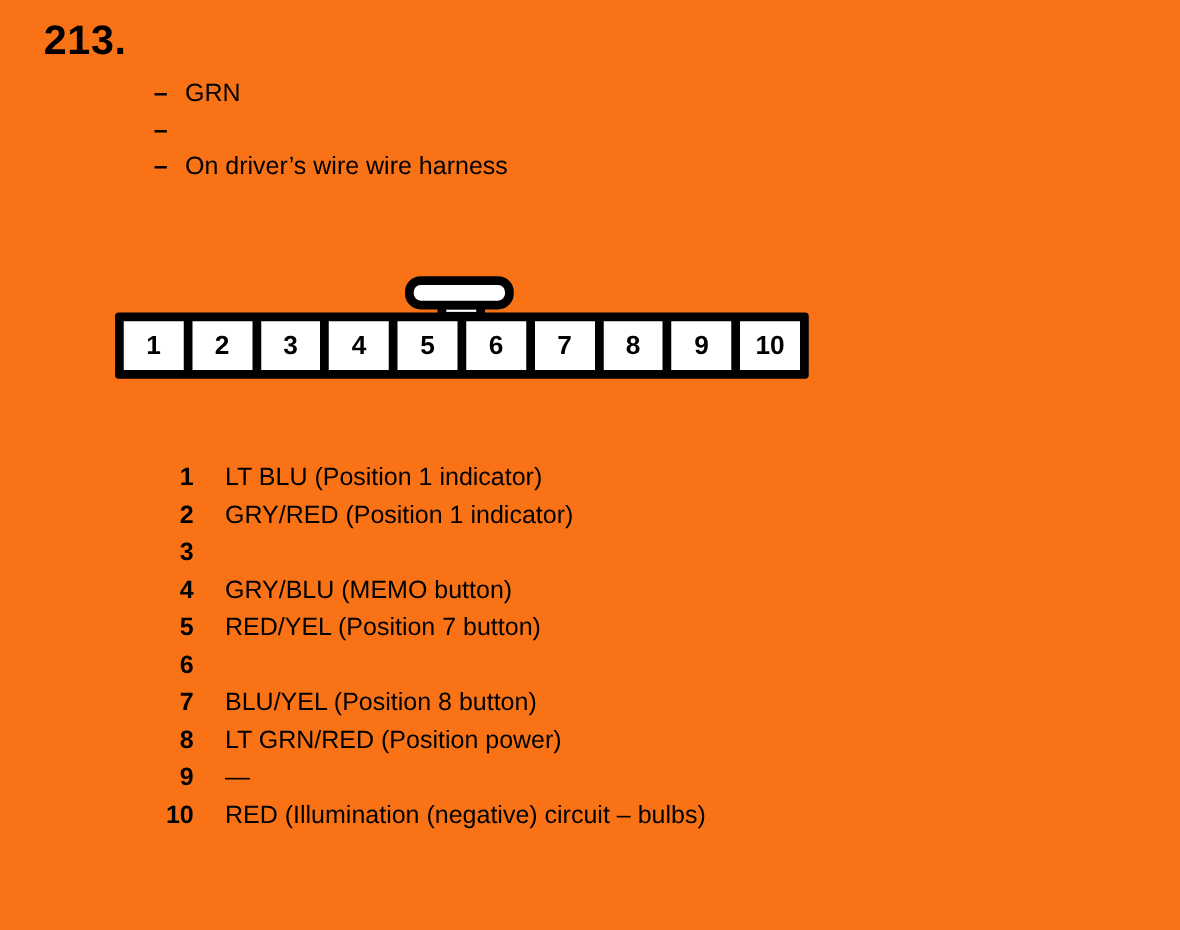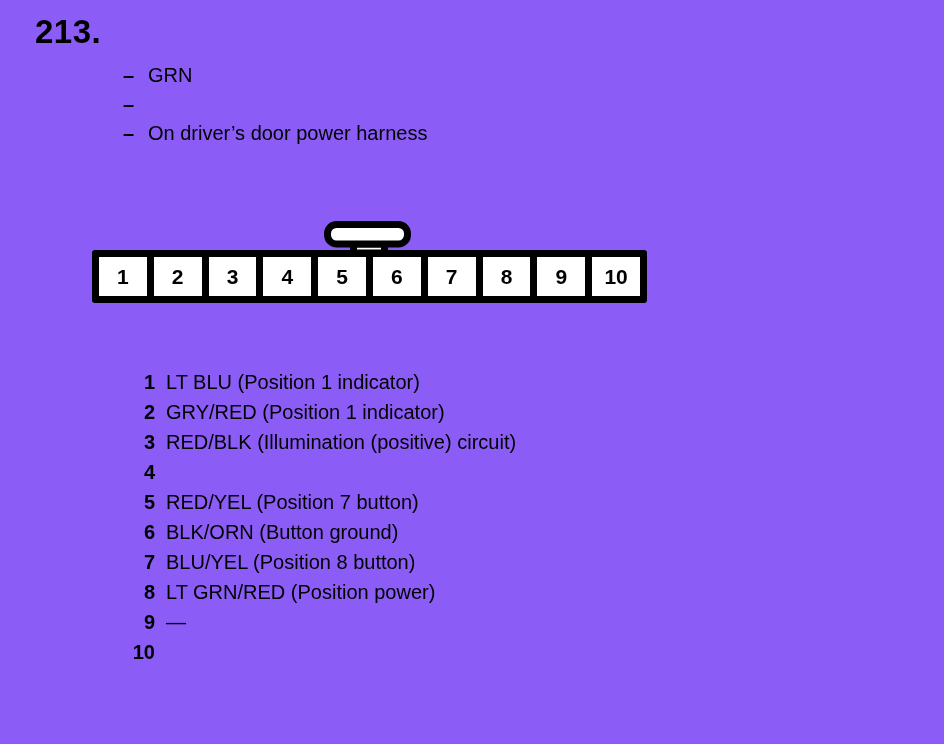--- a/index.html
+++ b/index.html
@@ -4,21 +4,21 @@
 <style>
   html, body {
     margin: 0;
     padding: 0;
     background: #ffffff;
   }
   .page {
     position: relative;
     width: 944px;
     height: 744px;
-    background: #8b5cf6;
+    background: #f97316;
     color: #000000;
     font-family: "Liberation Sans", "DejaVu Sans", sans-serif;
     overflow: hidden;
   }
 
   
   .fig-title {
     position: absolute;
     left: 35px;
     top: 13px;
@@ -87,42 +87,42 @@
     font-size: 20px;
     line-height: 30px;
   }
   .pin-row { display: flex; white-space: nowrap; }
   .pin-num {
     display: inline-block;
     width: 155px;
     text-align: right;
     font-weight: bold;
   }
-  .pin-desc { margin-left: 11px; }
+  .pin-desc { margin-left: 25px; }
 </style>
 </head>
 <body>
 
 <div class="page">
 
   <div class="fig-title">
     <span class="fig-number">213.</span>
   </div>
 
   <div class="attr-list">
     <div class="attr-row">
       <span class="attr-dash">–</span>
       <span>GRN</span>
     </div>
     <div class="attr-row">
       <span class="attr-dash">–</span>
     </div>
     <div class="attr-row">
       <span class="attr-dash">–</span>
-      <span>On driver’s door power harness</span>
+      <span>On driver’s wire wire harness</span>
     </div>
   </div>
 
   <div class="connector">
     <div class="pin-cell">1</div>
     <div class="pin-cell">2</div>
     <div class="pin-cell">3</div>
     <div class="pin-cell">4</div>
     <div class="pin-cell">5</div>
     <div class="pin-cell">6</div>
@@ -141,43 +141,43 @@
     <div class="pin-row">
       <span class="pin-num">1</span>
       <span class="pin-desc">LT BLU (Position 1 indicator)</span>
     </div>
     <div class="pin-row">
       <span class="pin-num">2</span>
       <span class="pin-desc">GRY/RED (Position 1 indicator)</span>
     </div>
     <div class="pin-row">
       <span class="pin-num">3</span>
-      <span class="pin-desc">RED/BLK (Illumination (positive) circuit)</span>
     </div>
     <div class="pin-row">
       <span class="pin-num">4</span>
+      <span class="pin-desc">GRY/BLU (MEMO button)</span>
     </div>
     <div class="pin-row">
       <span class="pin-num">5</span>
       <span class="pin-desc">RED/YEL (Position 7 button)</span>
     </div>
     <div class="pin-row">
       <span class="pin-num">6</span>
-      <span class="pin-desc">BLK/ORN (Button ground)</span>
     </div>
     <div class="pin-row">
       <span class="pin-num">7</span>
       <span class="pin-desc">BLU/YEL (Position 8 button)</span>
     </div>
     <div class="pin-row">
       <span class="pin-num">8</span>
       <span class="pin-desc">LT GRN/RED (Position power)</span>
     </div>
     <div class="pin-row">
       <span class="pin-num">9</span>
       <span class="pin-desc">—</span>
     </div>
     <div class="pin-row">
       <span class="pin-num">10</span>
+      <span class="pin-desc">RED (Illumination (negative) circuit – bulbs)</span>
     </div>
   </div>
 
 </div>
 
 </body></html>

